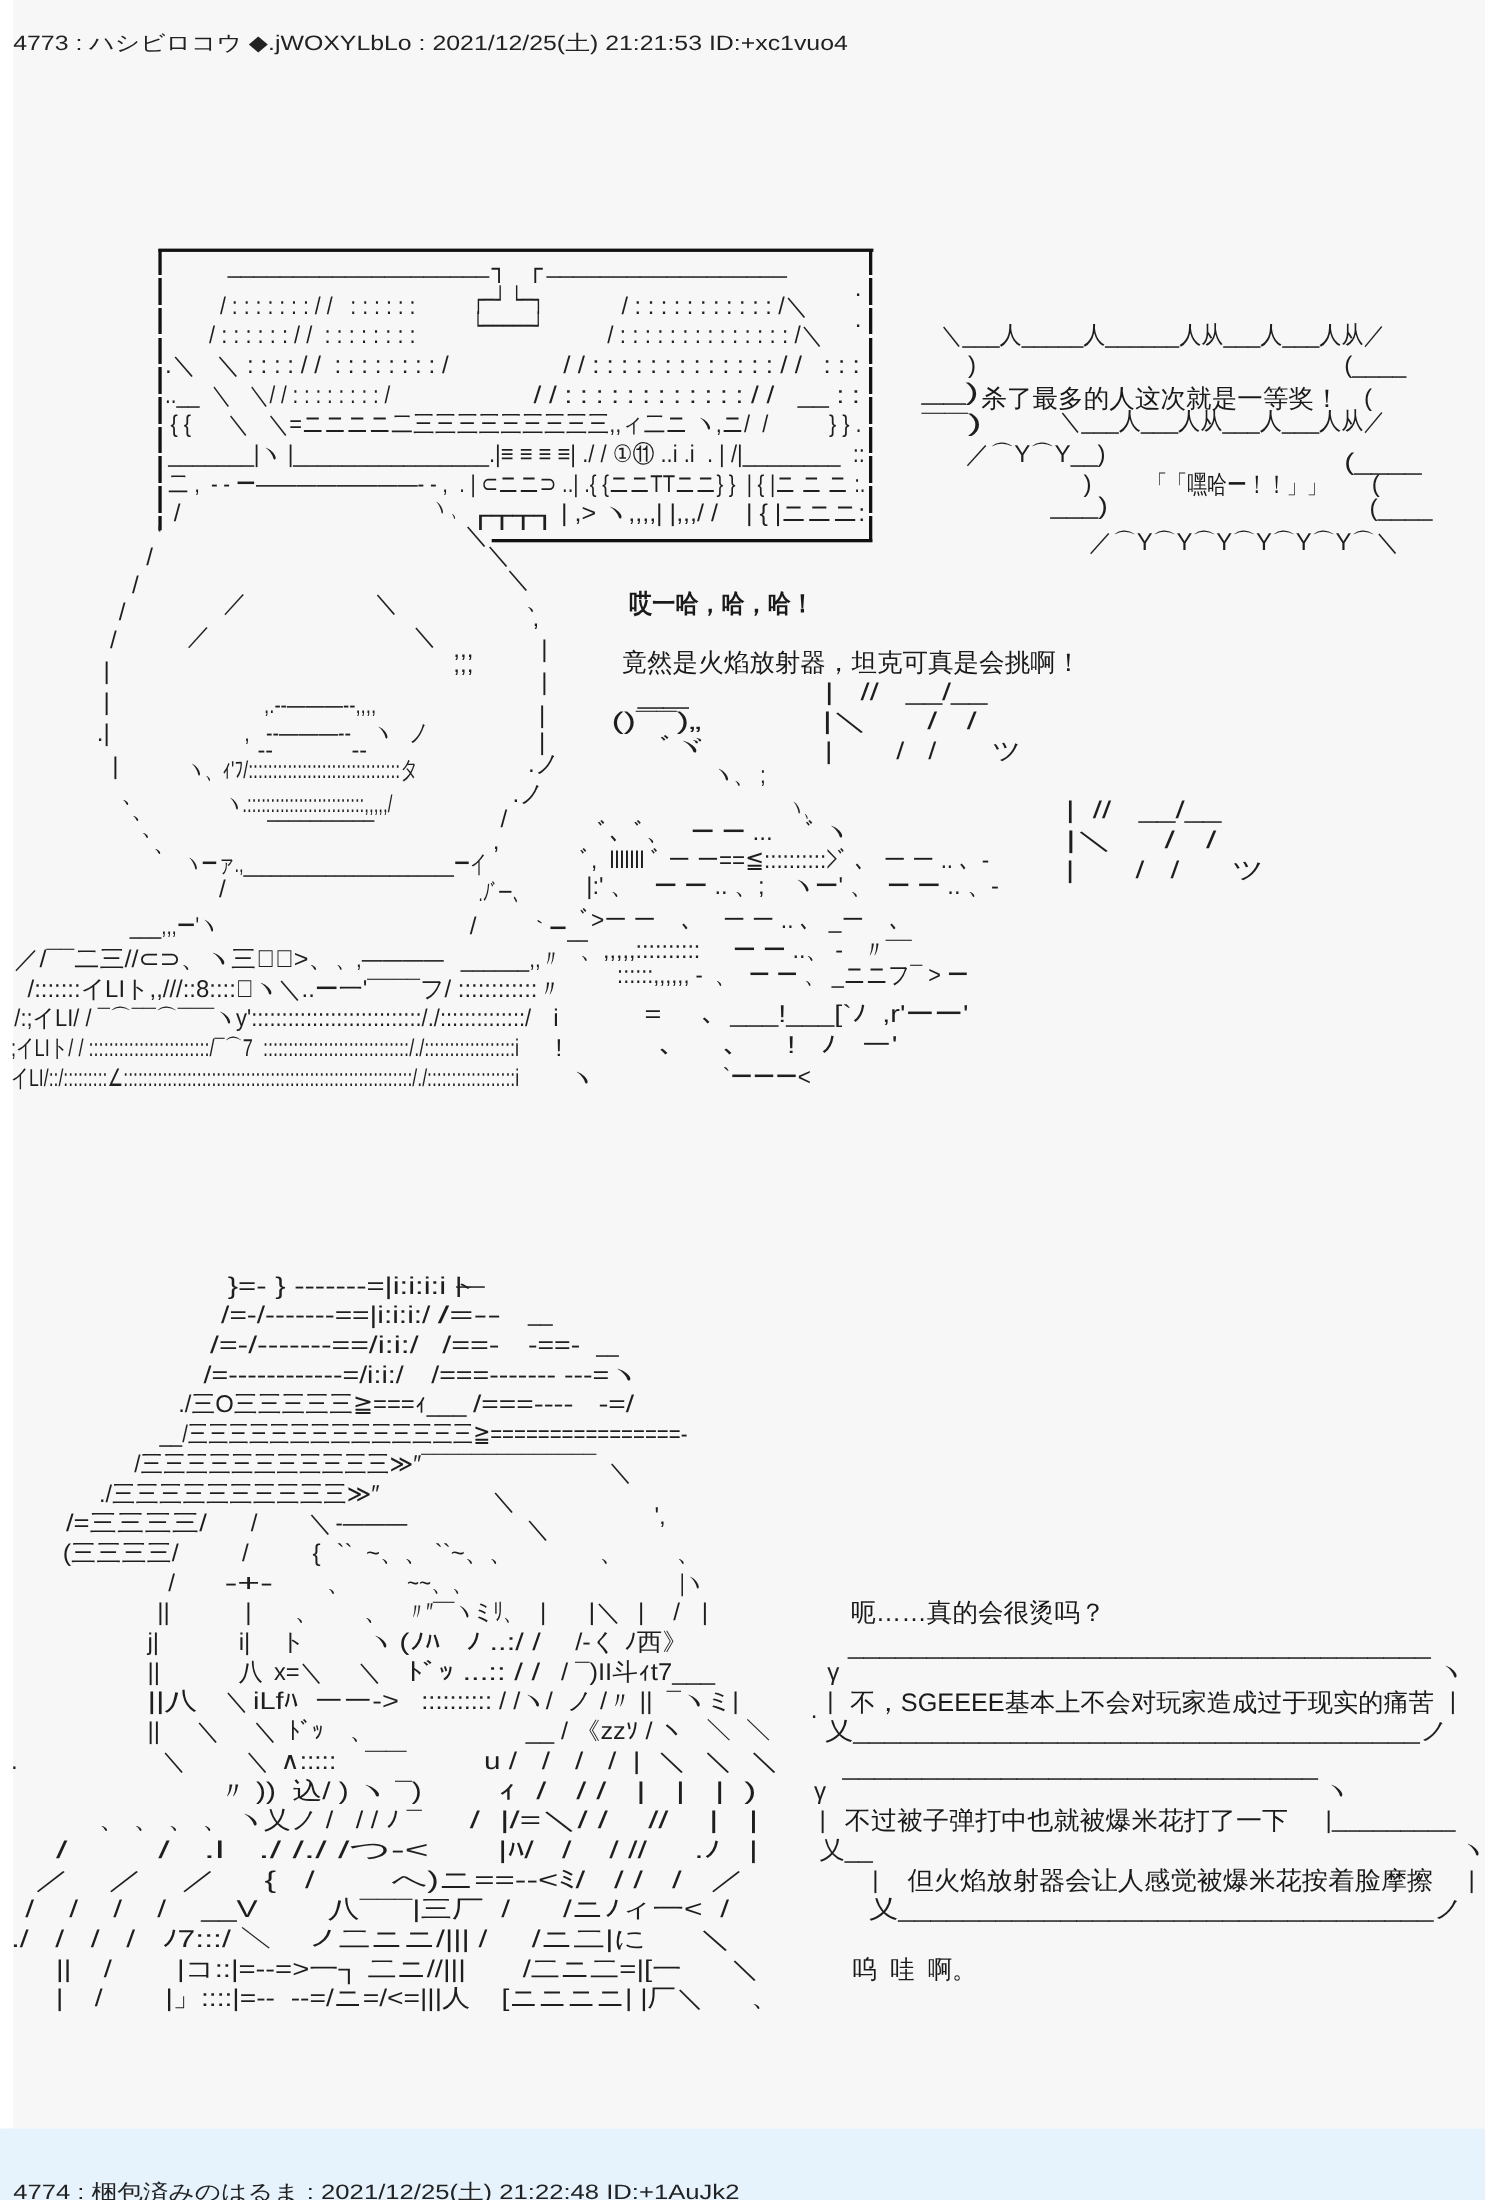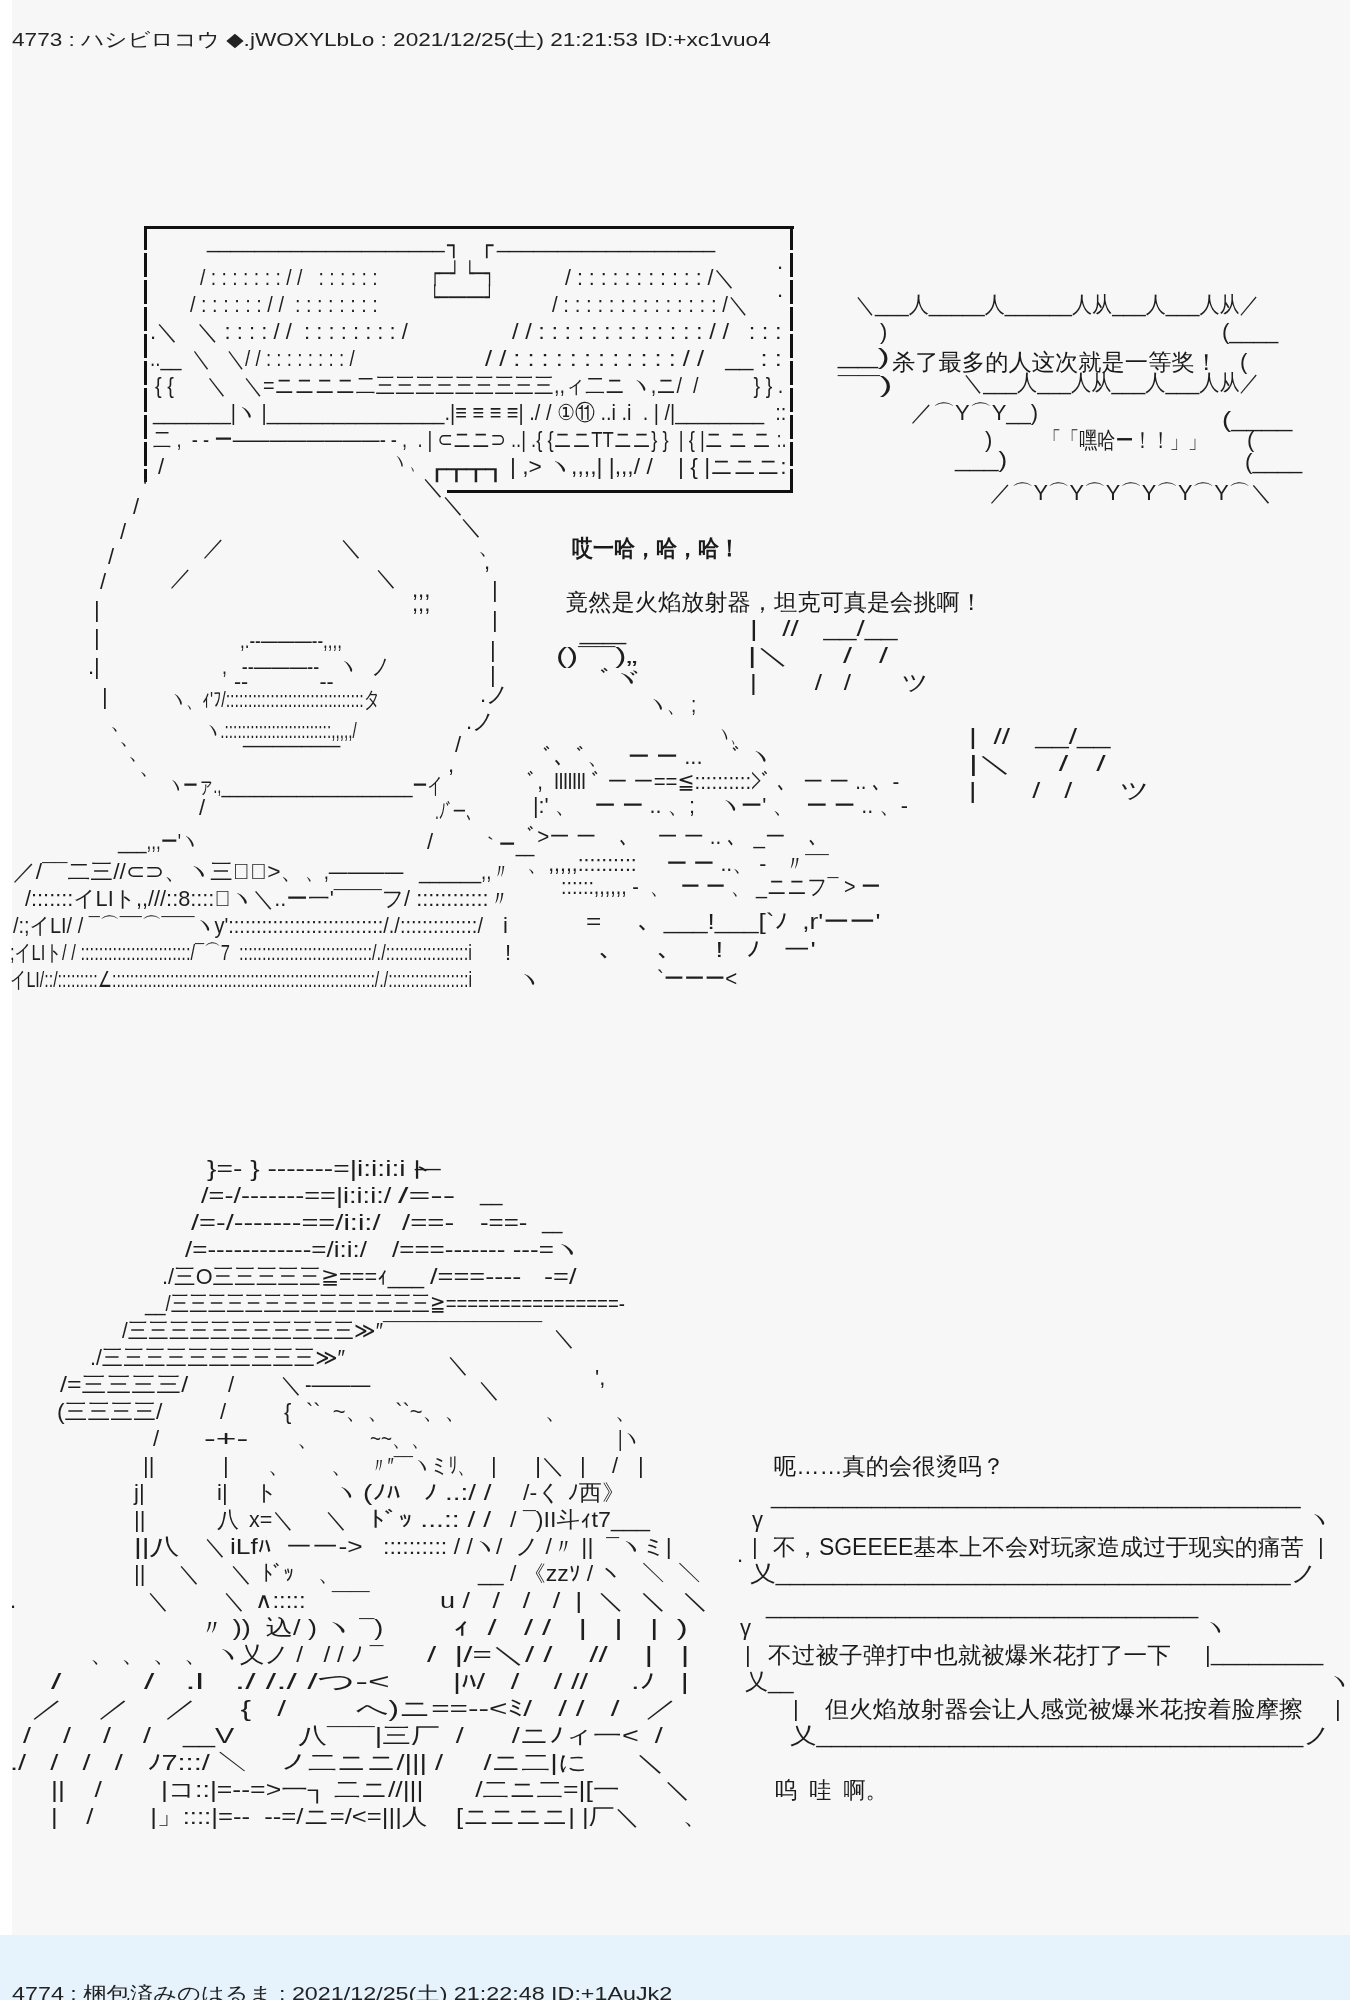--- a/index.html
+++ b/index.html
@@ -144,21 +144,21 @@
 <div class="aa cjk" style="left: 565px; top: 589px; transform: scaleX(1.00966);">竟然是火焰放射器，坦克可真是会挑啊！</div>
 
 <div class="aa" style="left: 855px; top: 292px; transform: scaleX(0.914221);">＼___人_____人______人从___人___人从／</div>
 <div class="aa" style="left:880px;top:319px;">)</div>
 <div class="aa" style="left: 1222px; top: 319px; transform: scaleX(1);">(____</div>
 <div class="aa" style="left: 838px; top: 344px; transform: scaleX(1.625);">__)</div>
 <div class="aa cjk" style="left: 892px; top: 349px; transform: scaleX(1.01242);">杀了最多的人这次就是一等奖！</div>
 <div class="aa" style="left:1240px;top:349px;">(</div>
 <div class="aa" style="left: 838px; top: 372px; transform: scaleX(1.71875);">¯¯)</div>
 <div class="aa" style="left: 963px; top: 370px; transform: scaleX(0.919505);">＼___人___人从___人___人从／</div>
-<div class="aa" style="left: 911px; top: 400px; transform: scaleX(1);">／⌒Y⌒Y__)</div>
+<div class="aa" style="left: 878px; top: 400px; transform: scaleX(1);">／⌒Y⌒Y__)</div>
 <div class="aa" style="left: 1222px; top: 407px; transform: scaleX(1.25);">(____</div>
 <div class="aa" style="left:985px;top:427px;">)</div>
 <div class="aa cjk" style="left: 1043px; top: 427px; transform: scaleX(0.78744);">「「嘿哈ー！！」」</div>
 <div class="aa" style="left:1247px;top:427px;">(</div>
 <div class="aa" style="left: 955px; top: 447px; transform: scaleX(1.18182);">___)</div>
 <div class="aa" style="left: 1245px; top: 449px; transform: scaleX(1.01786);">(____</div>
 <div class="aa" style="left: 990px; top: 480px; transform: scaleX(0.986014);">／⌒Y⌒Y⌒Y⌒Y⌒Y⌒Y⌒＼</div>
 
 <div class="aa" style="left: 207px; top: 1156px; transform: scaleX(1.28249);">}=- } -------=|i:i:i:iト</div>
 <div class="aa" style="left: 415px; top: 1146px; transform: scaleX(1.04167);">__</div>

